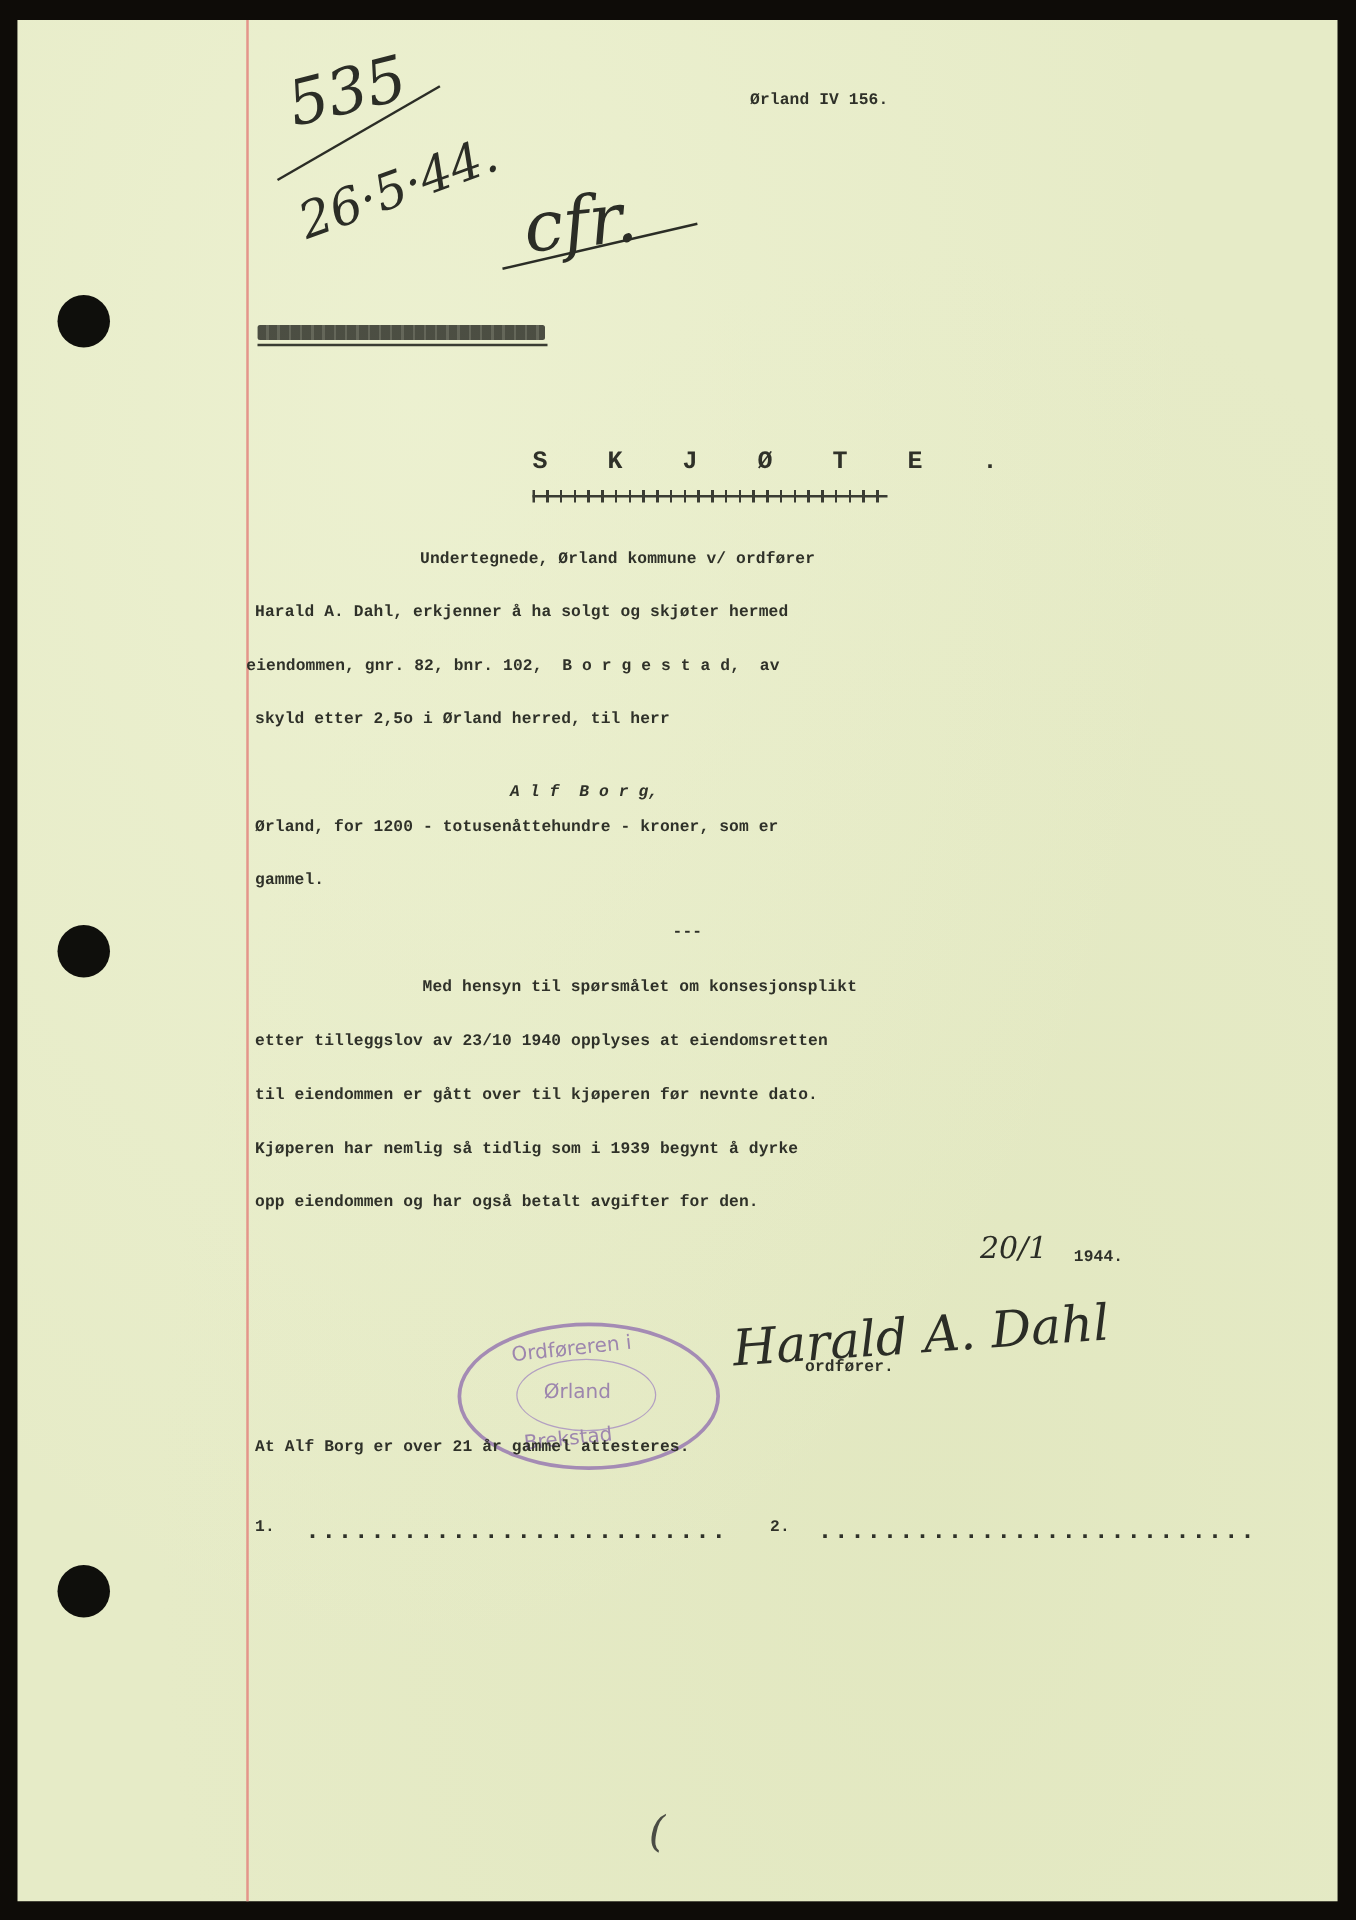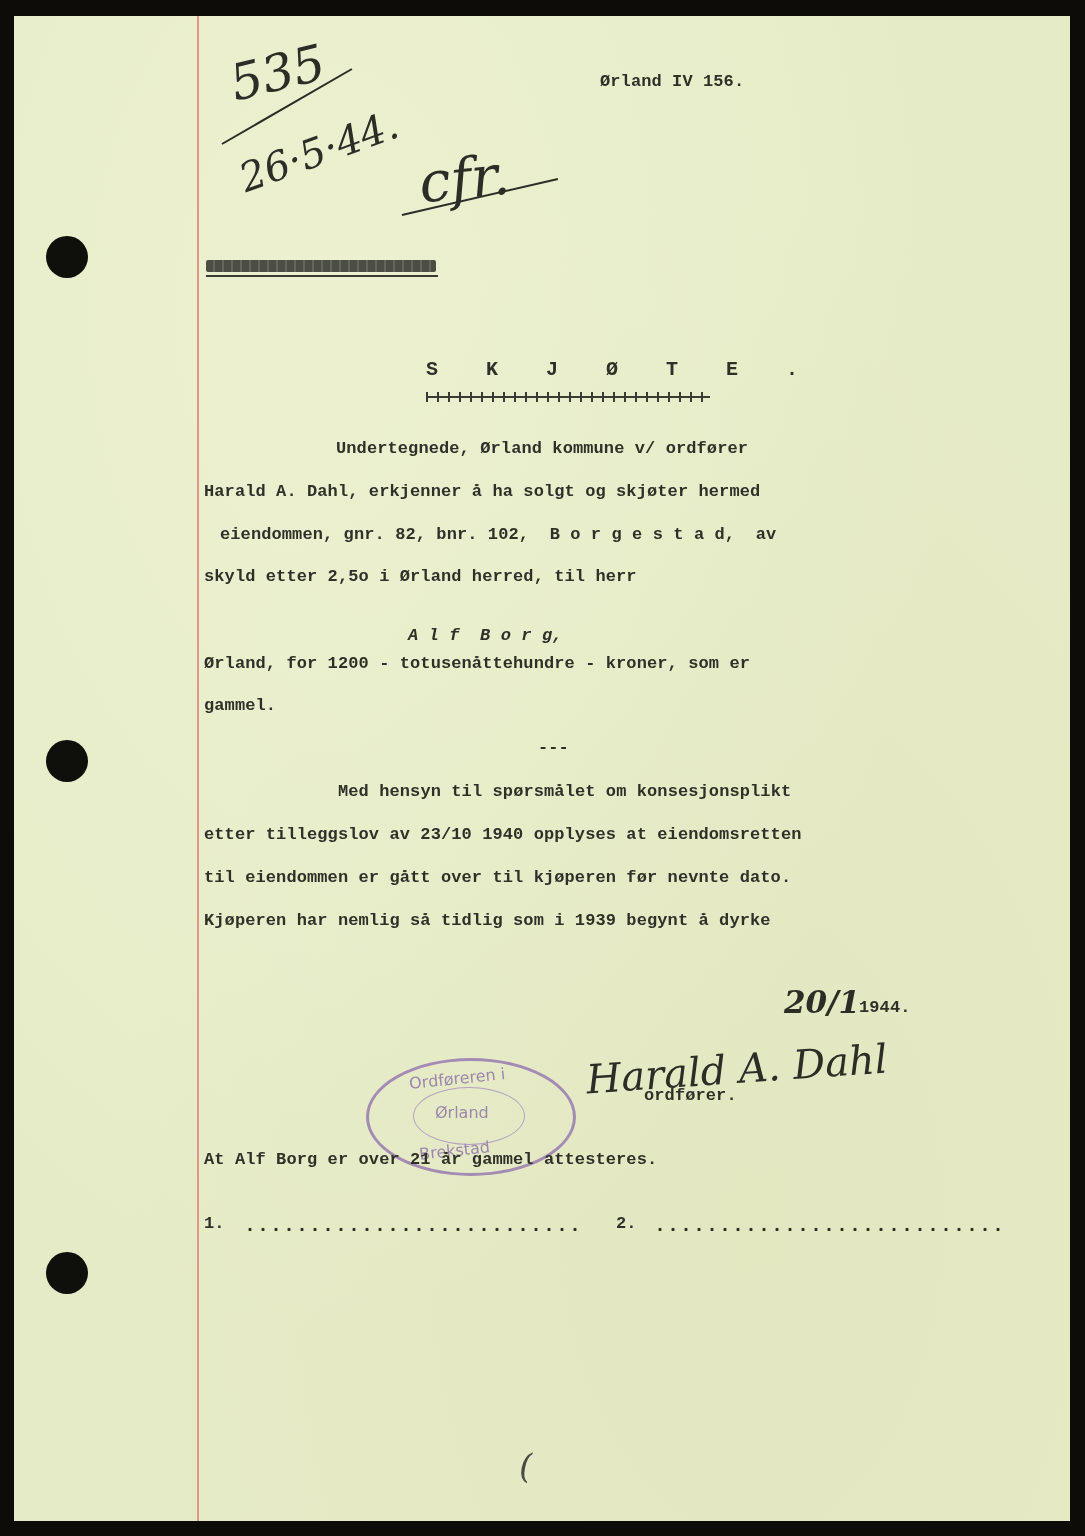--- a/index.html
+++ b/index.html
@@ -18,21 +18,21 @@
   .margin-line {
     position: absolute; left: 183px; top: 0; width: 2px; height: 100%;
     background: #e4958a;
   }
   .hole {
     position: absolute; width: 42px; height: 42px; border-radius: 50%;
     background: #0f0f0c;
   }
   .t {
     position: absolute; white-space: nowrap; color: #2f3129;
-    font-size: 17px; font-weight: bold; letter-spacing: 0.1px;
+    font-size: 13px; font-weight: bold; letter-spacing: 0.1px;
     font-family: "Liberation Mono", "DejaVu Sans Mono", monospace;
   }
   .title { letter-spacing: 18px; font-size: 20px; }
   .hand {
     position: absolute; font-family: "DejaVu Serif", serif; font-style: italic;
     color: #2b2d26; white-space: nowrap;
   }
   .struck {
     position: absolute; left: 192px; top: 244px; width: 230px; height: 12px;
     background: repeating-linear-gradient(90deg, #3a3c33 0 7px, #55574c 7px 9px);
@@ -87,36 +87,37 @@
   <div class="t" style="left:586px; top:56px;">Ørland IV 156.</div>
 
   <div class="struck"></div>
   <div class="struck-under"></div>
 
   <div class="t title" style="left:412px; top:342px;">S K J Ø T E .</div>
   <div class="ornament"></div>
 
   <div class="t" style="left:322px; top:423px;">Undertegnede, Ørland kommune v/ ordfører</div>
   <div class="t" style="left:190px; top:466px;">Harald A. Dahl, erkjenner å ha solgt og skjøter hermed</div>
-  <div class="t" style="left:206px; top:509px; white-space:pre;">eiendommen, gnr. 82, bnr. 102,  B o r g e s t a d,  av</div>
+  <div class="t" style="left:183px; top:509px; white-space:pre;">eiendommen, gnr. 82, bnr. 102,  B o r g e s t a d,  av</div>
   <div class="t" style="left:190px; top:551px;">skyld etter 2,5o i Ørland herred, til herr</div>
 
   <div class="t" style="left:394px; top:610px; white-space:pre;font-style:italic;">A l f  B o r g,</div>
 
   <div class="t" style="left:190px; top:638px;">Ørland, for 1200 - totusenåttehundre - kroner, som er</div>
   <div class="t" style="left:190px; top:680px;">gammel.</div>
 
   <div class="t" style="left:524px; top:722px;">---</div>
 
   <div class="t" style="left:324px; top:766px;">Med hensyn til spørsmålet om konsesjonsplikt</div>
   <div class="t" style="left:190px; top:809px;">etter tilleggslov av 23/10 1940 opplyses at eiendomsretten</div>
   <div class="t" style="left:190px; top:852px;">til eiendommen er gått over til kjøperen før nevnte dato.</div>
   <div class="t" style="left:190px; top:895px;">Kjøperen har nemlig så tidlig som i 1939 begynt å dyrke</div>
+  <div class="t" style="left:190px; top:938px;">opp eiendommen og har også betalt avgifter for den.</div>
 
-  <div class="hand" style="left:770px; top:968px; font-size:31px;font-weight:bold;">20/1</div>
+  <div class="hand" style="left:770px; top:968px; font-size:24px;">20/1</div>
   <div class="t" style="left:845px; top:982px;">1944.</div>
 
   <div class="stamp">
     <div class="stamp-inner"></div>
     <div class="stamp-text" style="left:40px; top:8px; transform:rotate(-6deg);">Ordføreren i</div>
     <div class="stamp-text" style="left:66px; top:42px;">Ørland</div>
     <div class="stamp-text" style="left:50px; top:80px; transform:rotate(-6deg);">Brekstad</div>
   </div>
 
   <div class="hand" style="left:572px; top:1030px; font-size:40px; transform:rotate(-4deg);">Harald A. Dahl</div>

